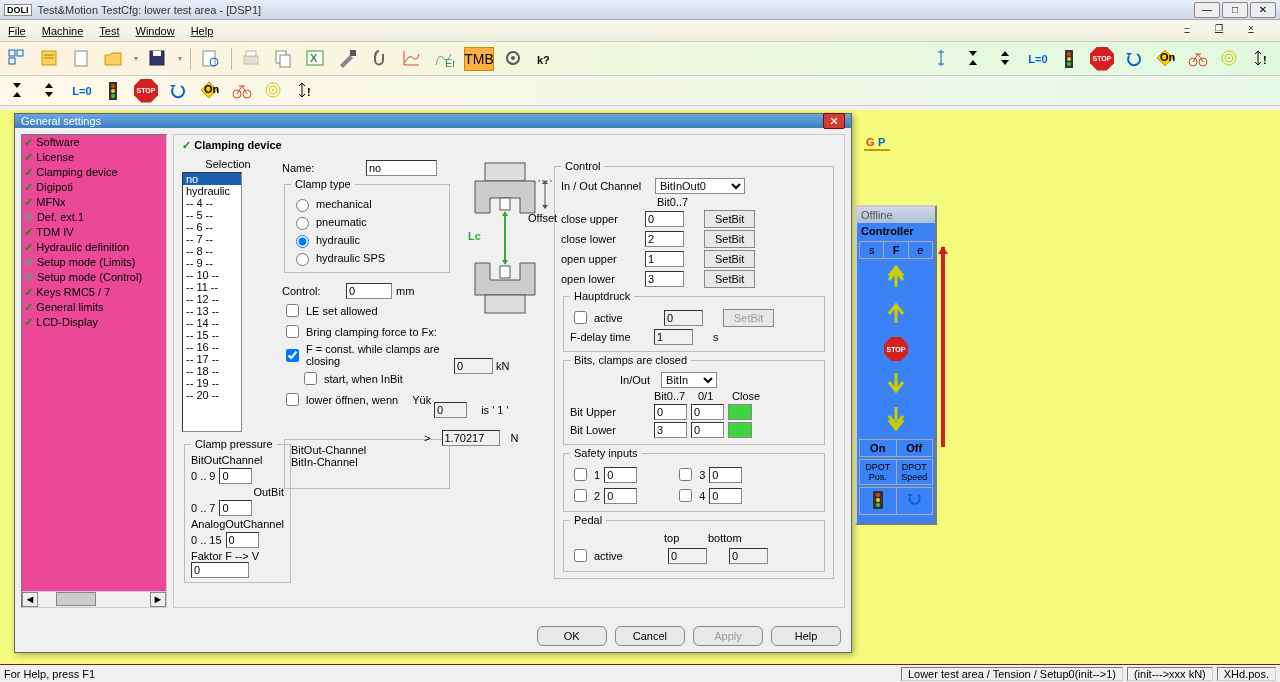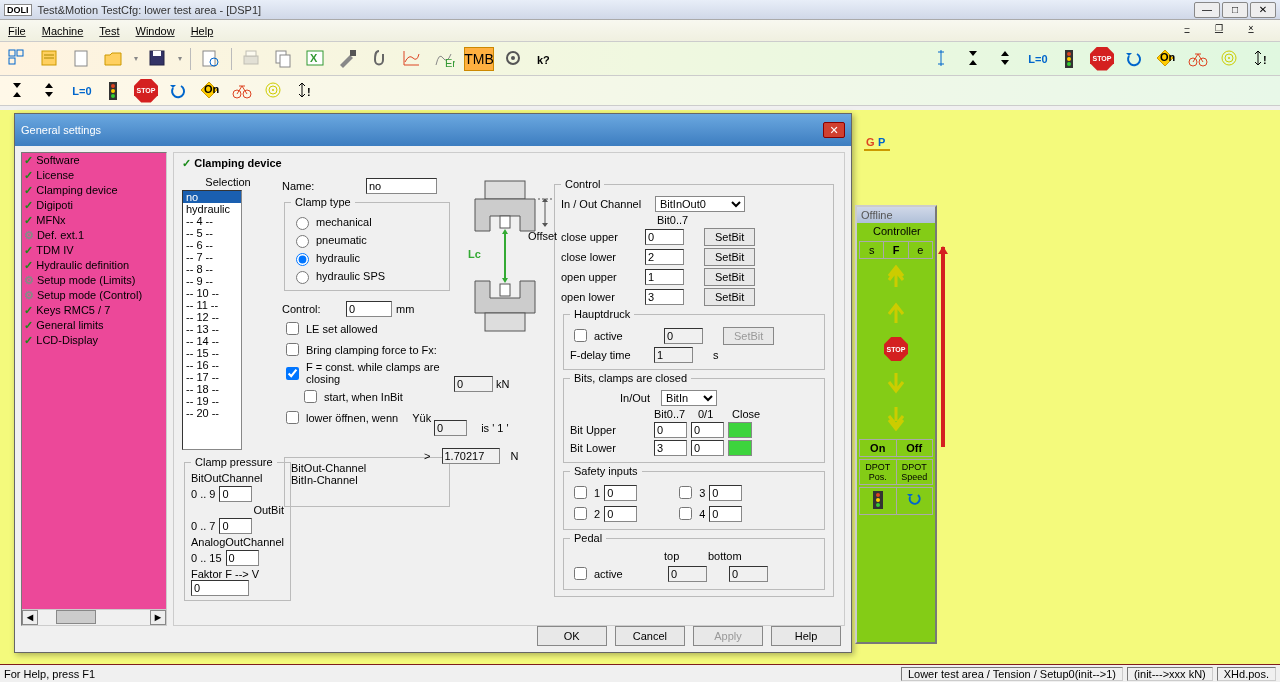--- a/index.html
+++ b/index.html
@@ -13,21 +13,21 @@
   .menubar span { margin-right: 16px; text-decoration: underline; text-decoration-color: #333; text-underline-offset: 1px; }
   .menubar .mdibtns { position: absolute; right: 6px; top: 2px; display: flex; gap: 2px; }
   .menubar .mdibtn { width: 14px; height: 14px; font-size: 9px; text-align: center; line-height: 12px; }
   .toolbar { height: 34px; display: flex; align-items: center; padding: 0 6px; gap: 8px; border-bottom: 1px solid #ccc; }
   .tb1 { background: linear-gradient(90deg, #fff3e0, #f0f8e0, #e0f8e0); }
   .tb2 { background: linear-gradient(90deg, #fff8e8, #e8f8e8); height: 30px; }
   .tico { width: 24px; height: 24px; display: flex; align-items: center; justify-content: center; }
   .tico svg { width: 22px; height: 22px; }
   .workarea { position: absolute; top: 110px; left: 0; right: 0; bottom: 18px; background: #f4fa7c; }
   .dialog { position: absolute; top: 3px; left: 14px; width: 838px; height: 540px; background: #f0f0f0; border: 1px solid #666; box-shadow: 2px 2px 6px rgba(0,0,0,0.3); }
-  .dlg-title { background: linear-gradient(#6ba8e0, #3d7dc0); color: #fff; height: 32px; display: flex; align-items: center; padding: 0 6px; font-size: 11px; }
+  .dlg-title { background: linear-gradient(#6ba8e0, #3d7dc0); color: #fff; height: 14px; display: flex; align-items: center; padding: 0 6px; font-size: 11px; }
   .dlg-title .close { margin-left: auto; background: #d04030; color: #fff; width: 22px; height: 16px; text-align: center; border-radius: 2px; line-height: 14px; border: 1px solid #800; }
   .dlg-body { display: flex; height: calc(100% - 52px); }
   .tree { width: 146px; border: 1px inset #ccc; margin: 6px; background: #ec4899; overflow: auto; position: relative; }
   .tree-item { padding: 1px 2px; white-space: nowrap; }
   .tree-item::before { content: "✓ "; color: #1a8a1a; font-weight: bold; }
   .tree-item.setup::before { content: "⚙ "; color: #888; }
   .tree-scroll { position: absolute; bottom: 0; left: 0; right: 0; height: 16px; background: #f0f0f0; border-top: 1px solid #ccc; display: flex; }
   .tree-scroll .thumb { background: #ccc; border: 1px solid #888; width: 40px; height: 14px; margin-left: 18px; }
   .tree-scroll .arr { width: 16px; border: 1px solid #888; text-align: center; background: #eee; }
   .panel { flex: 1; padding: 4px 8px; position: relative; border: 1px solid #ccc; margin: 6px 6px 6px 0; background: #f0f0f0; }
@@ -38,28 +38,28 @@
   .listbox { width: 60px; height: 260px; border: 1px inset #888; background: #fff; overflow: auto; }
   .listbox div { padding: 0 3px; }
   .listbox .sel { background: #1a5fb0; color: #fff; }
   .row { display: flex; align-items: center; gap: 4px; margin: 2px 0; }
   input[type=text] { border: 1px inset #888; background: #fff; padding: 1px 2px; font-size: 11px; }
   input[readonly] { background: #f0f0f0; }
   select { border: 1px solid #888; background: #fff; font-size: 11px; }
   .btn { border: 1px solid #888; background: #e8e8e8; padding: 2px 10px; min-width: 50px; text-align: center; }
   .btn.disabled { color: #999; }
   .dlg-buttons { position: absolute; bottom: 6px; right: 10px; display: flex; gap: 8px; }
-  .dlg-buttons .btn { min-width: 70px; padding: 3px 17px; }
+  .dlg-buttons .btn { min-width: 70px; padding: 3px 17px; border-radius: 6px; }
   .green-sq { width: 24px; height: 16px; background: #3dd43d; border: 1px solid #888; display: inline-block; }
   .statusbar { position: absolute; bottom: 0; left: 0; right: 0; height: 18px; background: #f0f0f0; border-top: 1px solid #7f1d1d; display: flex; align-items: center; padding: 0 4px; font-size: 11px; }
   .statusbar .seg { border: 1px inset #ccc; padding: 0 6px; margin-left: 4px; }
   .statusbar .fill { flex: 1; }
-  .floater { position: absolute; top: 95px; left: 855px; width: 82px; height: 439px; background: #84cc16; border: 2px outset #ccc; }
+  .floater { position: absolute; top: 95px; left: 855px; width: 82px; height: 320px; background: #3b82f6; border: 2px outset #ccc; }
   .floater .ft { background: linear-gradient(#d0d8e8, #b0c0d8); padding: 2px 4px; color: #555; }
-  .floater .fh { padding: 2px 16px; font-weight: normal; }
+  .floater .fh { padding: 2px 4px; font-weight: bold; }
   .floater .frow { display: flex; border: 1px solid #aaa; margin: 2px; }
   .floater .fcell { flex: 1; text-align: center; padding: 2px; border-right: 1px solid #aaa; }
   .floater .fcell:last-child { border-right: none; }
   .floater .arrow { text-align: center; padding: 4px; }
   .floater .arrow svg { width: 26px; height: 26px; }
   .red-bar { position: absolute; right: -10px; top: 40px; width: 4px; height: 200px; background: #d42020; }
   .red-bar::before { content: ""; position: absolute; top: -6px; left: -3px; border: 5px solid transparent; border-bottom: 8px solid #d42020; }
   .gp-icon { position: absolute; top: 20px; left: 864px; }
   .clamp-diagram { width: 100px; height: 160px; position: relative; }
   .stop-oct { width: 24px; height: 24px; background: #d42020; clip-path: polygon(30% 0,70% 0,100% 30%,100% 70%,70% 100%,30% 100%,0 70%,0 30%); display: flex; align-items: center; justify-content: center; color: #fff; font-size: 7px; font-weight: bold; }

